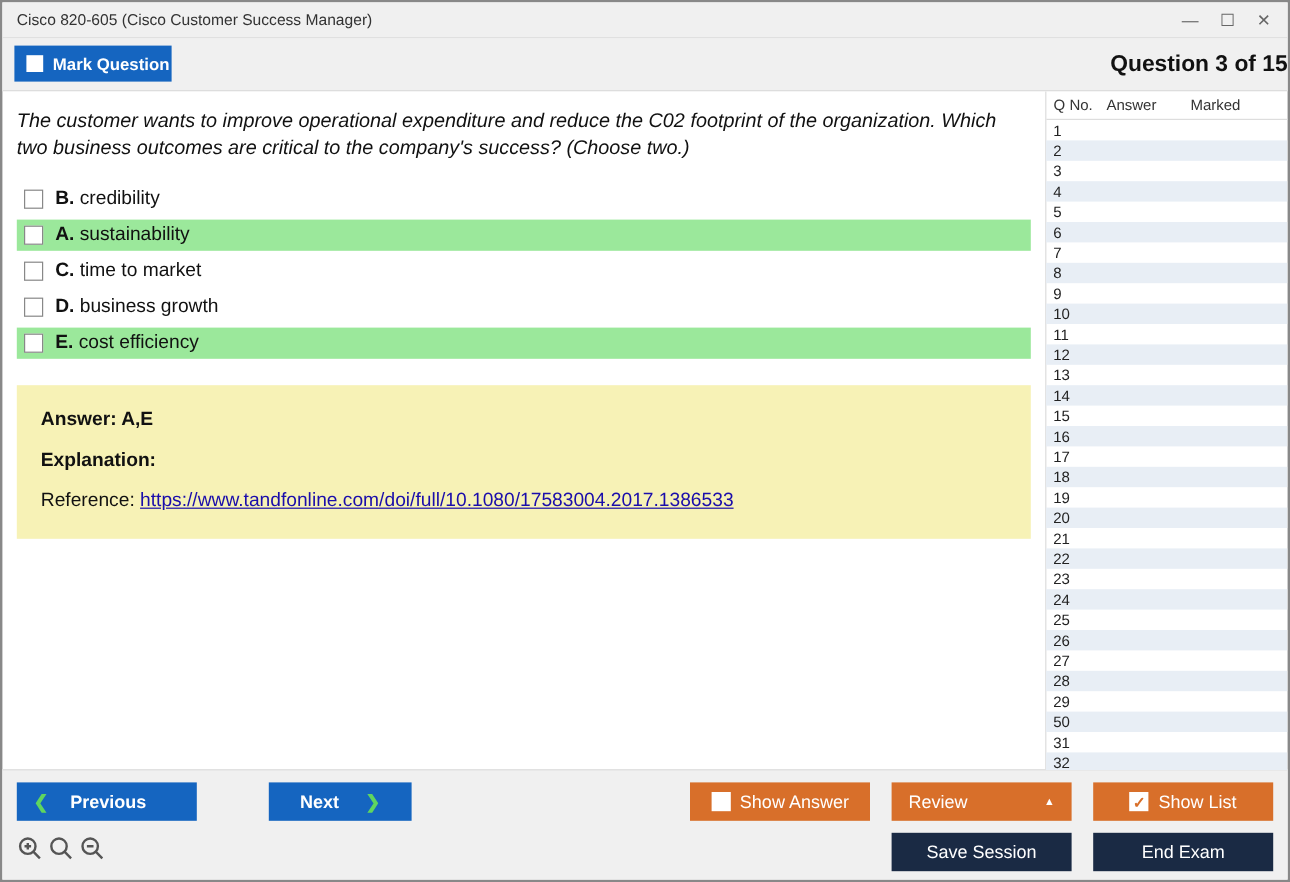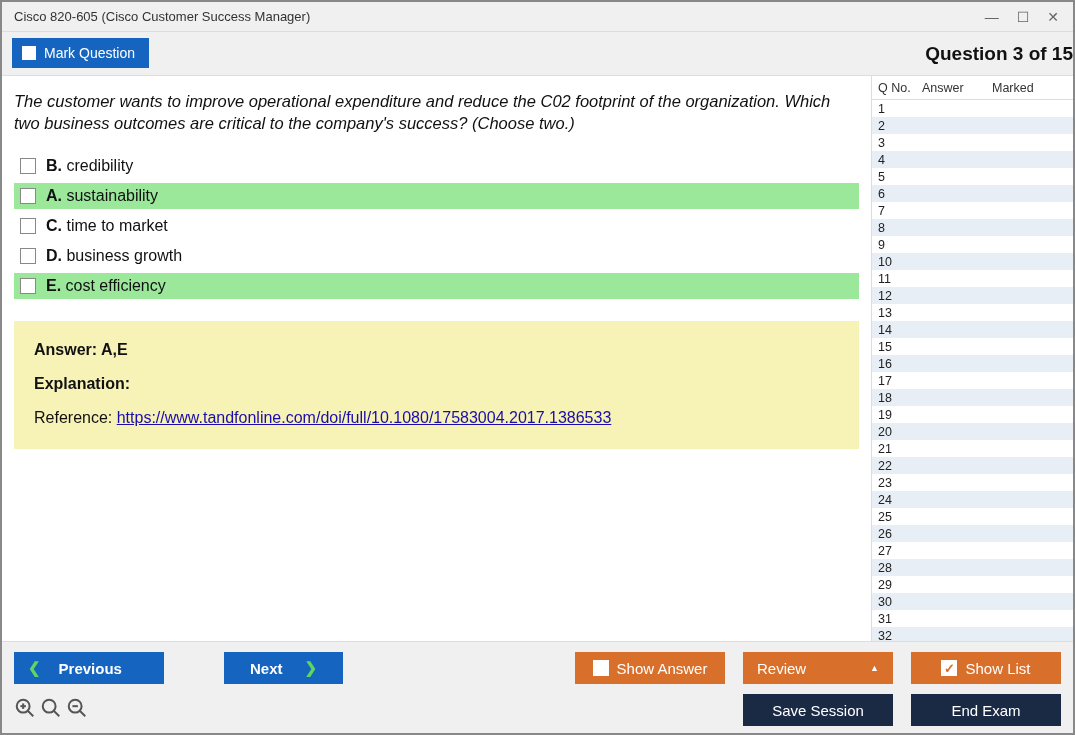--- a/index.html
+++ b/index.html
@@ -47,23 +47,23 @@
       border-bottom: 1px solid #ddd;
     }
     .mark-btn {
       position: absolute;
       left: 10px;
       top: 6px;
       background: #1565c0;
       color: #fff;
       border: none;
       height: 30px;
-      padding: 0 14px 0 10px;
+      padding: 0 2px 0 10px;
       font-size: 14px;
-      font-weight: normal;
+      font-weight: bold;
       display: flex;
       align-items: center;
       gap: 8px;
       cursor: pointer;
     }
     .mark-btn .box {
       width: 14px;
       height: 14px;
       background: #fff;
     }
@@ -369,21 +369,21 @@
           <div class="side-row">
             <div class="col-qno">27</div>
           </div>
           <div class="side-row alt">
             <div class="col-qno">28</div>
           </div>
           <div class="side-row">
             <div class="col-qno">29</div>
           </div>
           <div class="side-row alt">
-            <div class="col-qno">30</div>
+            <div class="col-qno">50</div>
           </div>
           <div class="side-row">
             <div class="col-qno">31</div>
           </div>
           <div class="side-row alt">
             <div class="col-qno">32</div>
           </div>
         </div>
     </div>
 

